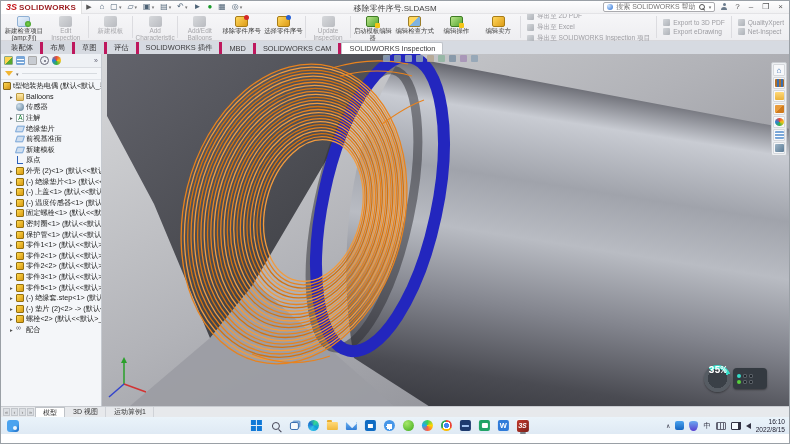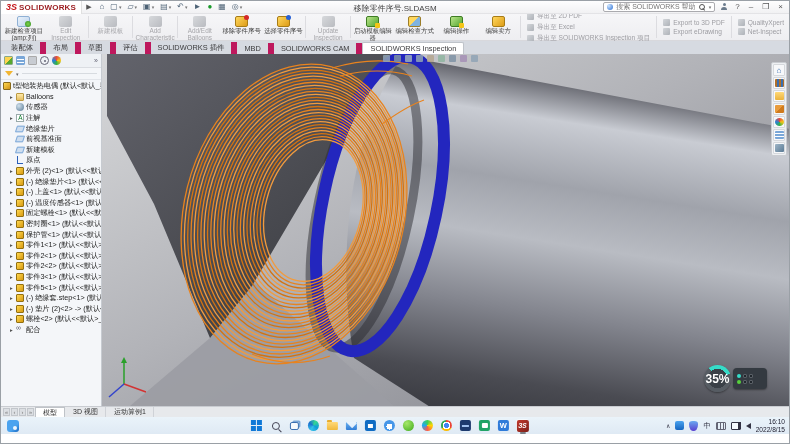--- a/index.html
+++ b/index.html
@@ -43,21 +43,21 @@
   .ric.green { background:linear-gradient(135deg,#b9e48a,#53a630); border:1px solid #3f7d24; }
   .ric.green::after { content:''; position:absolute; right:-2px; bottom:-2px; width:5px; height:5px; background:#f4c518; border-radius:1px; }
   .ric.mix { background:linear-gradient(135deg,#ffd75c 50%,#7fb3e0 50%); border:1px solid #9b7d2a; }
   .rsep { width:1px; background:#dcdce0; margin:2px 1px; }
   .expcol { display:flex; flex-direction:column; justify-content:center; gap:2px; padding:0 5px; color:#9d9da2; }
   .exprow { display:flex; align-items:center; gap:3px; white-space:nowrap; font-size:6.6px; }
   .expico { width:7px; height:7px; background:linear-gradient(135deg,#d3d6da,#aeb2b8); border-radius:1px; flex:0 0 auto; }
 
   
   .tabstrip { height:13px; background:#d6dae1; display:flex; align-items:flex-end; padding-left:3px; flex:0 0 auto; }
-  .rtab { font-size:7.4px; color:#3a3a3c; padding:1px 7px 1px; border-right:6px solid #be185d; white-space:nowrap; }
+  .rtab { font-size:7.4px; color:#3a3a3c; padding:1px 7px 1px; border-right:3px solid #be185d; white-space:nowrap; }
   .rtab.active { background:#fff; border:1px solid #bfc3c9; border-bottom:none; border-radius:2px 2px 0 0; }
 
   
   .main { flex:0 0 auto; height:352px; display:flex; position:relative; }
   .panel { width:101px; background:#f4f6f9; border-right:1px solid #c7cbd1; display:flex; flex-direction:column; flex:0 0 auto; }
   .ptabs { height:14px; display:flex; align-items:center; gap:3px; padding:0 3px; border-bottom:1px solid #dadde2; background:#eef1f5; }
   .pt { width:9px; height:9px; border-radius:1px; }
   .pt1 { background:linear-gradient(135deg,#ffd44f 50%,#57a92e 50%); border:1px solid #8a8; }
   .pt2 { background:repeating-linear-gradient(#7aa7d8 0 2px,#fff 2px 3px); border:1px solid #7aa7d8; }
   .pt3 { background:#c8ccd2; border:1px solid #aaa; }
@@ -88,21 +88,21 @@
 
   
   .viewport { position:relative; flex:1; overflow:hidden; background:#b9babd; }
   .vp-svg { position:absolute; left:0; top:0; }
   .headsup { position:absolute; left:281px; top:1px; display:flex; gap:4px; align-items:center; }
   .hu { width:7px; height:7px; border-radius:1px; opacity:.85; }
   .taskpane { position:absolute; right:2px; top:8px; width:16px; display:flex; flex-direction:column; gap:1px; background:#eef0f3; border:1px solid #c9ccd1; border-radius:2px; padding:1px; }
   .tp { height:12px; background:#f7f8fa; border:1px solid #d5d8dc; border-radius:1px; display:flex; align-items:center; justify-content:center; font-size:8px; color:#3a6fb0; }
   .tpb { width:9px; height:8px; border-radius:1px; }
   .zoomwrap { position:absolute; right:22px; bottom:14px; display:flex; align-items:center; }
-  .zoomc { width:27px; height:27px; border-radius:50%; background:radial-gradient(circle,#3a4047 0 9.5px,transparent 9.5px),conic-gradient(from 320deg,#35dcc8 0 110deg,#565c63 110deg 360deg); display:flex; align-items:center; justify-content:center; color:#fff; font-size:12px; font-weight:bold; box-shadow:0 1px 2px rgba(0,0,0,.4); }
+  .zoomc { width:27px; height:27px; border-radius:50%; background:radial-gradient(circle,#3a4047 0 9.5px,transparent 9.5px),conic-gradient(from 320deg,#35dcc8 0 110deg,#565c63 110deg 360deg); display:flex; justify-content:center; color:#fff; font-size:10px; font-weight:bold; box-shadow:0 1px 2px rgba(0,0,0,.4);font-family:Liberation Mono, monospace; }
   .zoomr { width:34px; height:21px; background:#343a41; border-radius:4px; margin-left:2px; display:flex; flex-direction:column; justify-content:center; gap:2px; padding-left:4px; box-shadow:0 1px 2px rgba(0,0,0,.4); }
   .zr { display:flex; align-items:center; gap:2px; }
   .zdot { width:4px; height:4px; border-radius:50%; }
   .zsq { width:4px; height:4px; background:#20262c; border-radius:1px; border:1px solid #5a6067; }
 
   
   .btabs { height:11px; background:#e7e9ec; border-top:1px solid #c9ccd1; display:flex; align-items:center; padding-left:2px; gap:1px; flex:0 0 auto; font-size:7px; }
   .bnav { width:7px; height:8px; background:#dcdfe3; border:1px solid #c2c6cb; color:#777; font-size:5.5px; line-height:7px; text-align:center; }
   .btab { padding:0 7px; height:10px; line-height:10px; color:#333; border-right:1px solid #cfd2d7; }
   .btab.active { background:#fff; border:1px solid #bfc3c8; border-bottom:none; }

